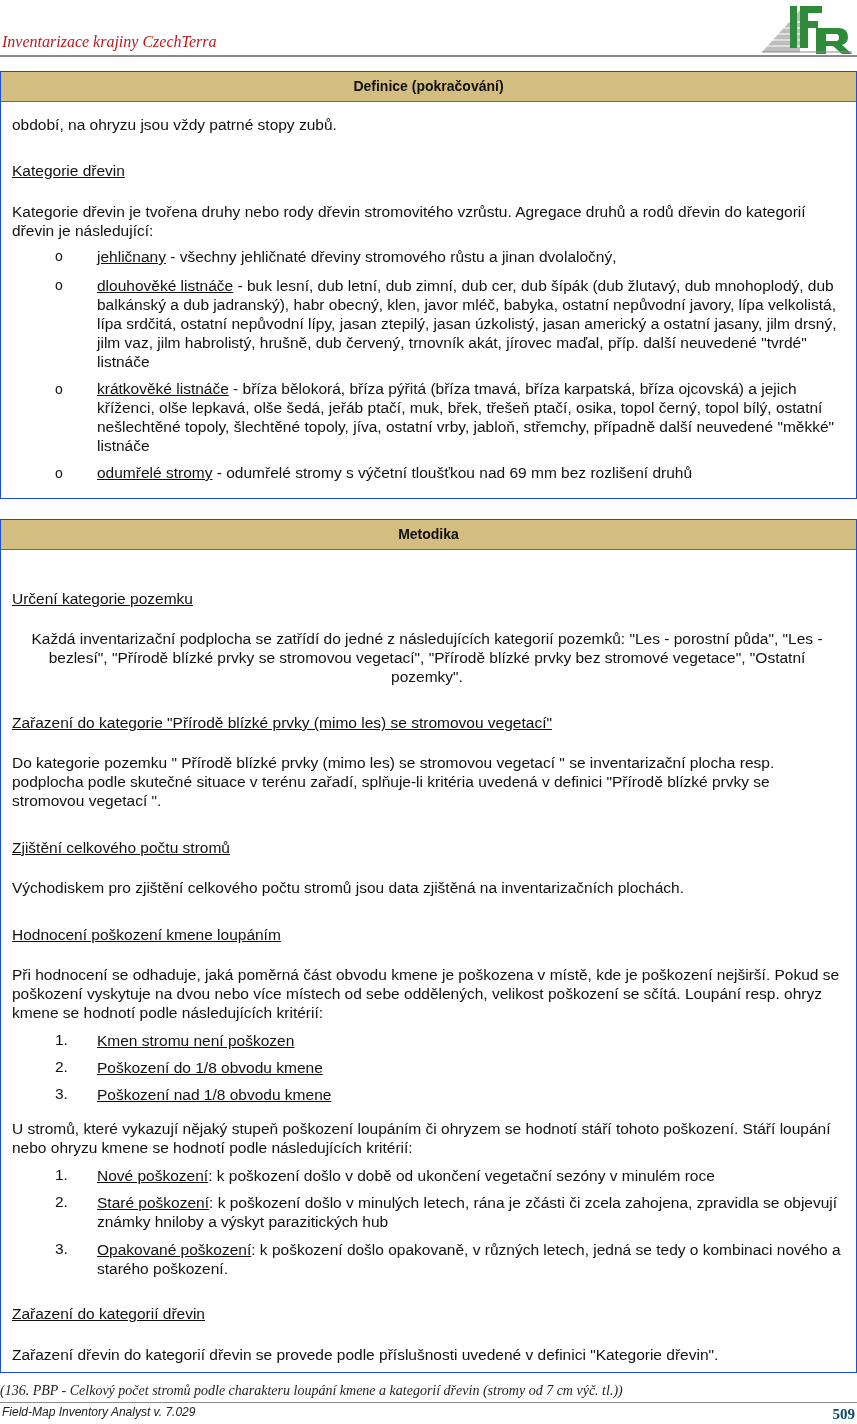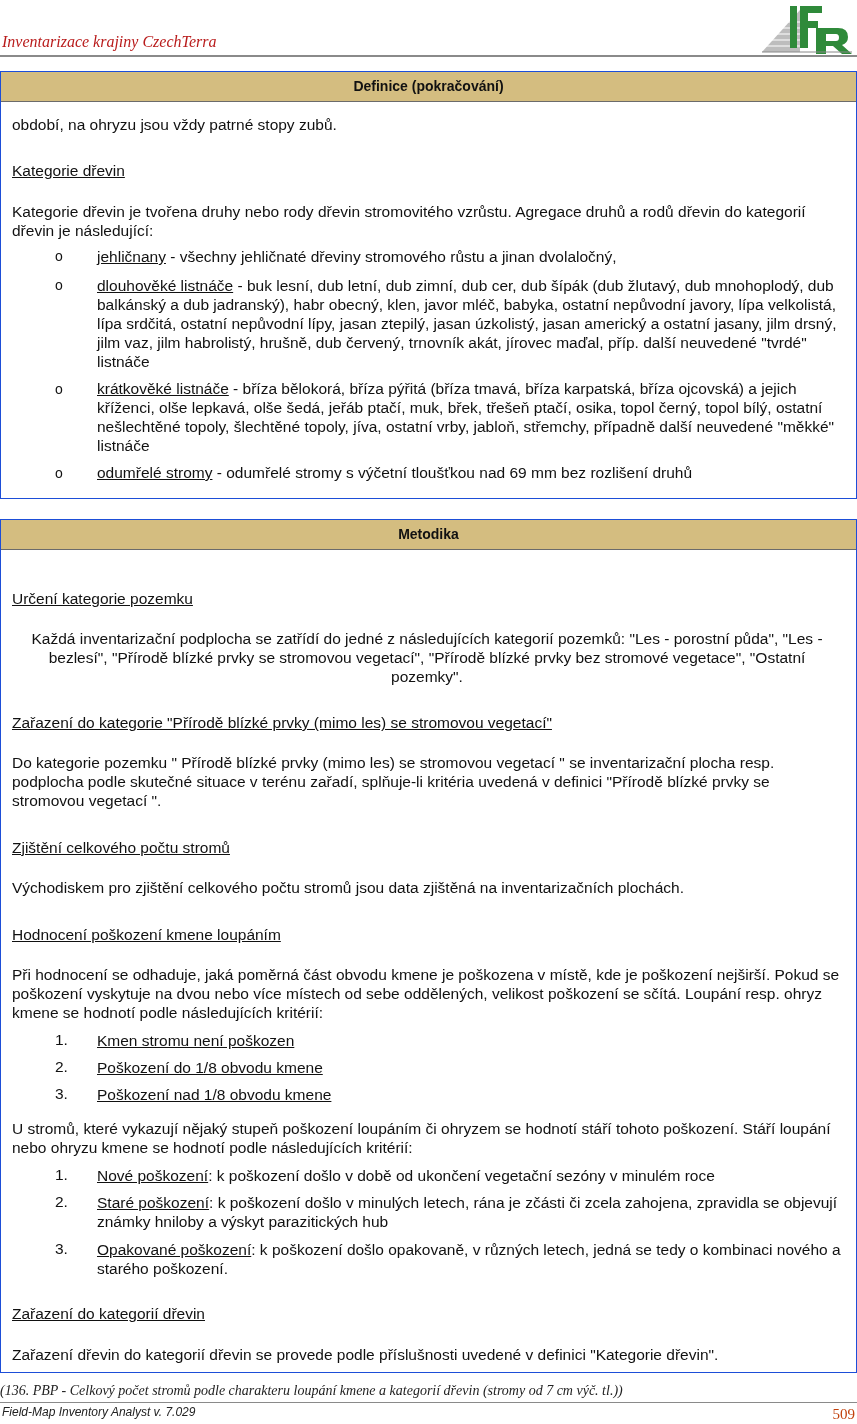--- a/index.html
+++ b/index.html
@@ -18,21 +18,21 @@
   .u { text-decoration: underline; }
   .h { font-weight: normal; text-decoration: underline; }
   .bullet { position: absolute; left: 54px; font-size: 14px; }
   .item { position: absolute; left: 96px; right: 6px; font-size: 15.5px; line-height: 19px; }
   .num { position: absolute; left: 54px; font-size: 15.5px; }
   .caption { position: absolute; left: 0; right: 0; top: 1383px; text-align: left;
              font-family: "Liberation Serif", serif; font-style: italic; font-size: 14px; color: #222; }
   .foot-rule { position: absolute; left: 0; right: 0; top: 1402px; border-top: 1px solid #8a8a8a; }
   .foot-left { position: absolute; left: 2px; top: 1405px; font-size: 12px; font-style: italic; color: #222; }
   .foot-page { position: absolute; right: 2px; top: 1406px; font-family: "Liberation Serif", serif;
-               font-size: 15px; color: #c2410c; }
+               font-size: 15px; color: #0c4a6e; font-weight: bold; }
 </style>
 </head>
 <body>
 
 <div class="hdr-title">Inventarizace krajiny CzechTerra</div>
 <svg class="logo" viewBox="0 0 94 52">
   <g fill="#bdbdbd">
     <polygon points="2,50 40,8 40,50"></polygon>
   </g>
   <g stroke="#ffffff" stroke-width="1.2">

